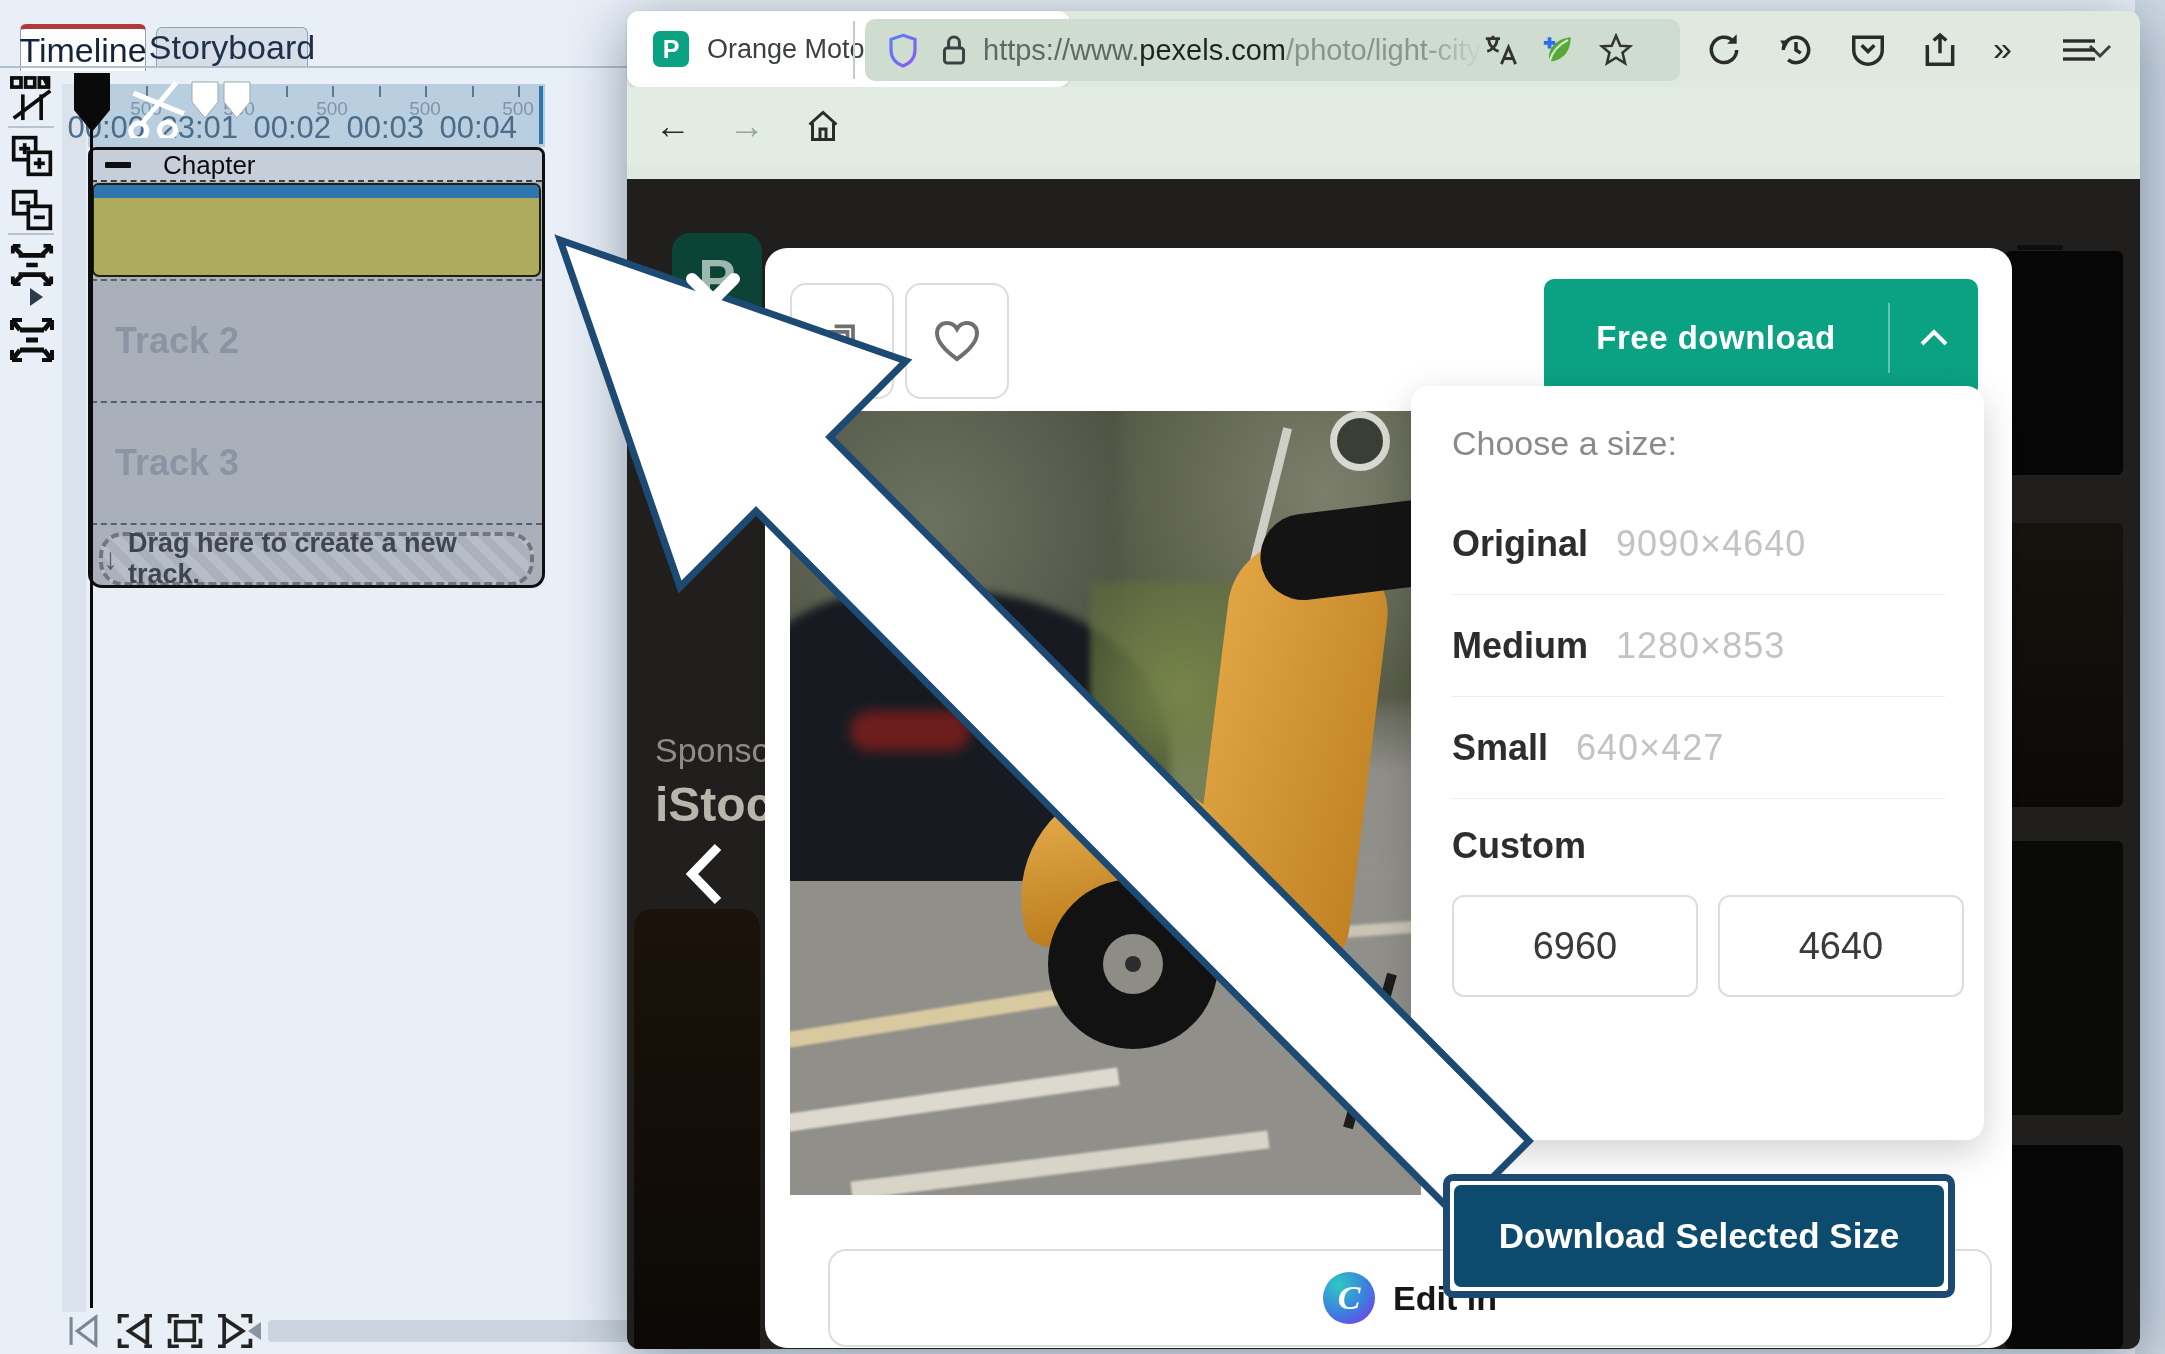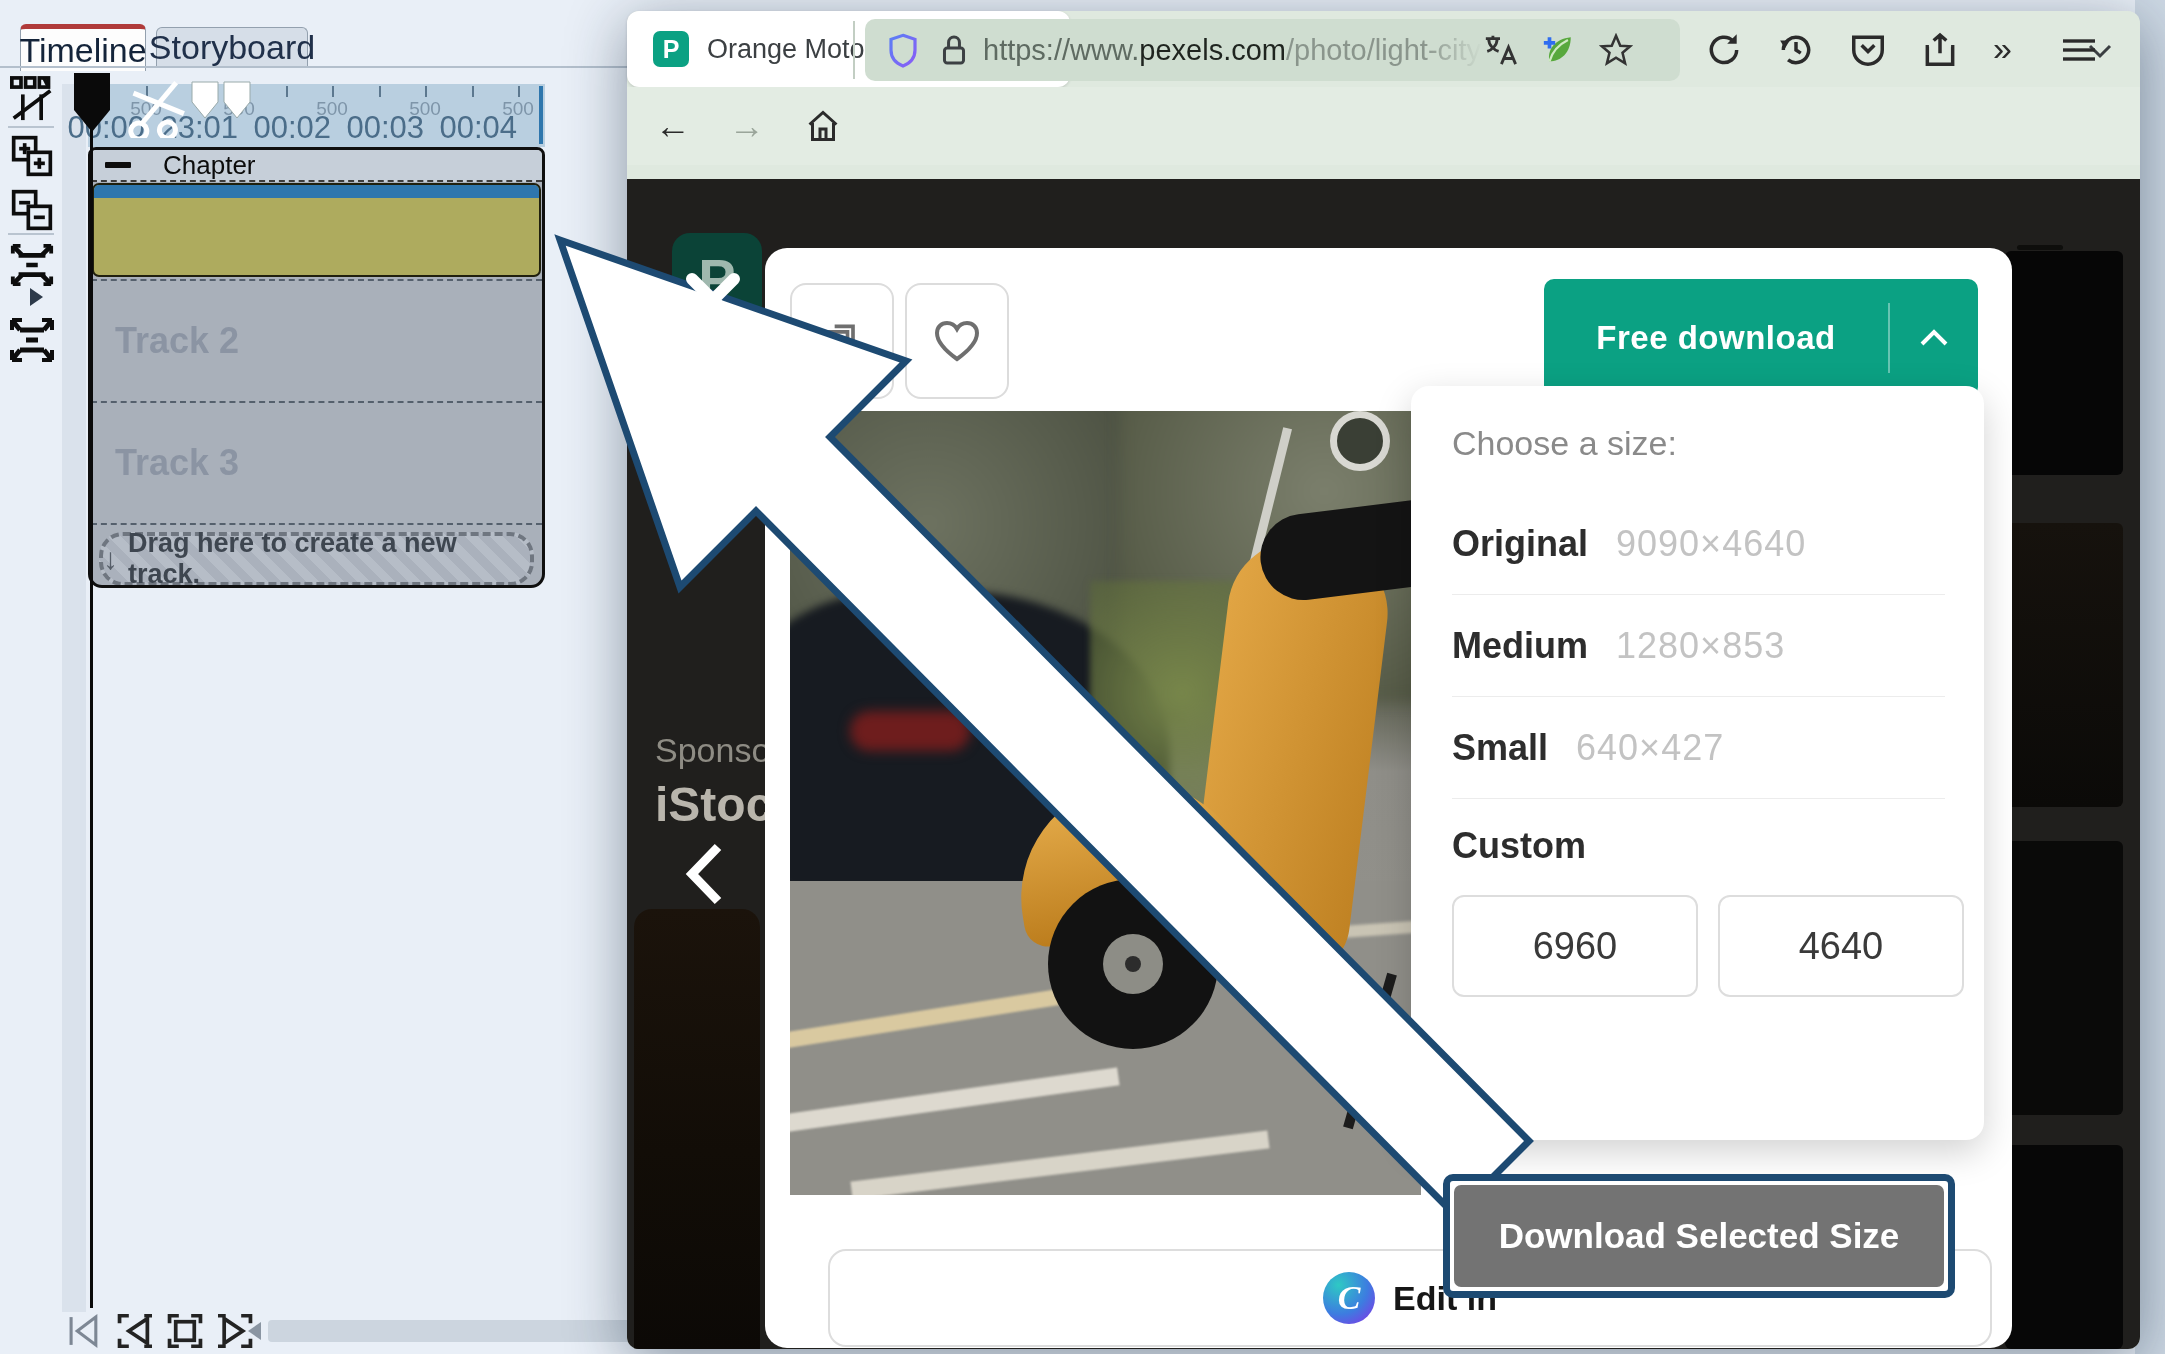--- a/index.html
+++ b/index.html
@@ -87,21 +87,21 @@
   .srow{position:relative;height:101px;display:flex;align-items:center;border-bottom:1px solid #ececec;}
   .srow:last-of-type{border-bottom:none;}
   .sname{font-size:36px;font-weight:600;color:#2d2d2d;margin-right:28px;}
   .sdims{font-size:36px;color:#c3c3c3;letter-spacing:1px;}
   .scheck{position:absolute;right:6px;font-size:42px;color:#111;}
   .customlbl{margin-top:26px;font-size:36px;font-weight:600;color:#2d2d2d;}
   .custrow{margin-top:28px;display:flex;gap:20px;}
   .custin{width:238px;height:96px;border:2px solid #ddd;border-radius:12px;font-size:38px;color:#3a3a3a;text-align:center;font-family:"Liberation Sans",sans-serif;background:#fff;}
 
   .dlwrap{left:1443px;top:1174px;width:512px;height:124px;border:7px solid #1d4a72;border-radius:10px;background:#fff;box-sizing:border-box;z-index:60;}
-  .dlbtn{position:absolute;left:4px;top:4px;right:4px;bottom:4px;background:#737373;border-radius:7px;display:flex;align-items:center;justify-content:center;color:#fff;font-size:35px;font-weight:600;}
+  .dlbtn{position:absolute;left:4px;top:4px;right:4px;bottom:4px;background:#0c4a6e;border-radius:7px;display:flex;align-items:center;justify-content:center;color:#fff;font-size:35px;font-weight:600;}
 
   .arrow-svg{left:0;top:0;z-index:50;pointer-events:none;}
   .xmark-svg{left:0;top:0;z-index:55;pointer-events:none;}
 </style>
 </head>
 <body>
 
 <div id="screen">
 
   <div class="abs ed-tab active">

